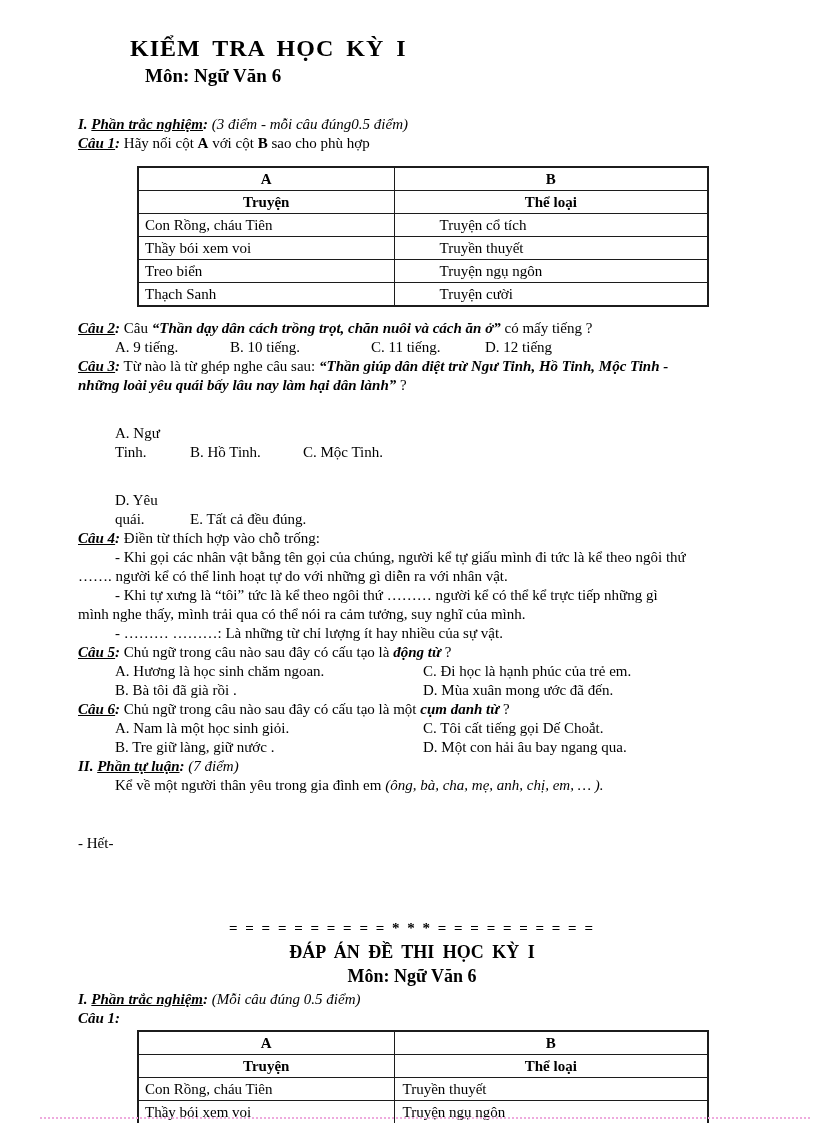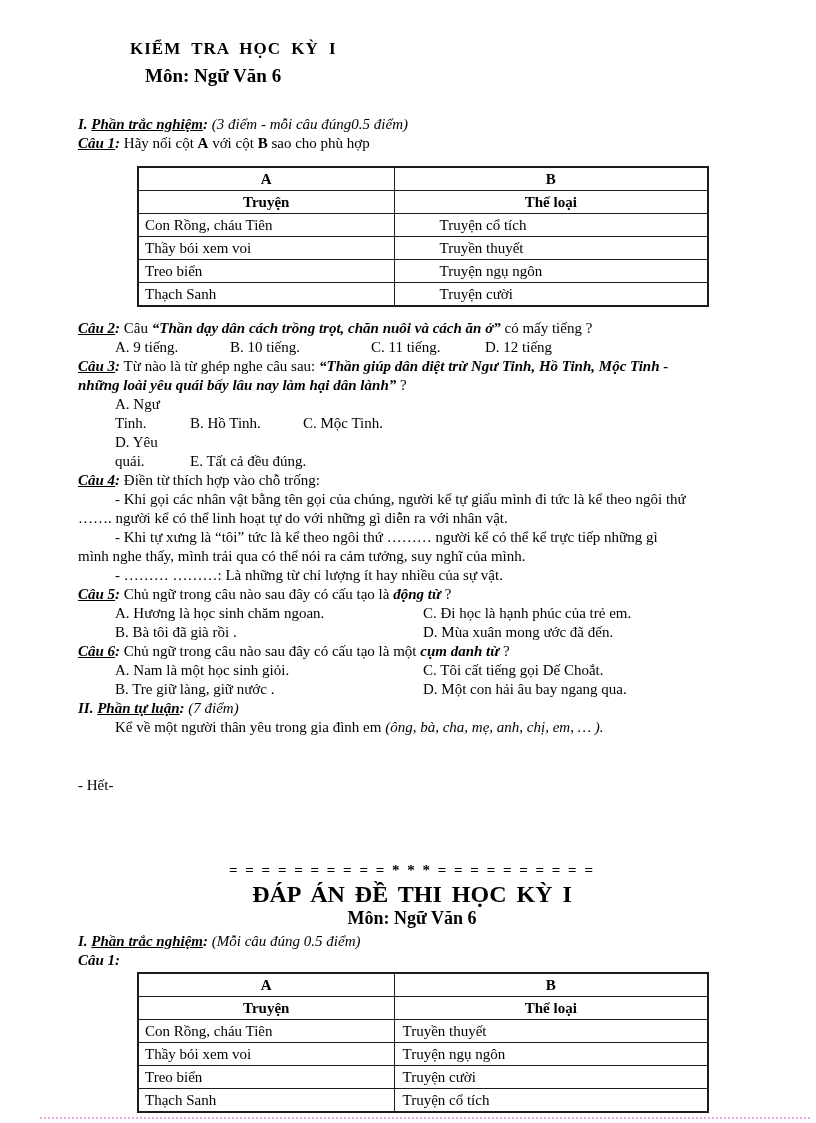--- a/index.html
+++ b/index.html
@@ -17,21 +17,21 @@
   }
   .line { line-height: 19px; min-height: 19px; }
   .b { font-weight: bold; }
   .i { font-style: italic; margin-top: 36px; }
   .bi { font-weight: bold; font-style: italic; }
   .u { text-decoration: underline; }
   .ind { margin-left: 37px; }
 
   .exam-title {
     margin: 0 0 3px 52px;
-    font-size: 17px; font-weight: bold;
+    font-size: 24px; font-weight: bold;
     word-spacing: 5px; letter-spacing: 1px;
     line-height: 25px;
   }
   .exam-subtitle {
     margin: 0 0 28px 67px;
     font-size: 19px; font-weight: bold;
     line-height: 23px;
   }
 
   table.match {
@@ -51,31 +51,31 @@
   table.match th { font-weight: bold; text-align: center; }
   .col-a { width: 256px; }
   .col-b { width: 314px; }
   td.cell-a { padding-left: 12px; }
   table.t1 td.cell-b { padding-left: 45px; }
   table.t2 td.cell-b { padding-left: 8px; }
 
   .opt115 { display:inline-block; width:115px; }
   .opt113 { display:inline-block; width:113px; }
   .opt114 { display:inline-block; width:114px;margin-left:28px; }
-  .opt75  { display:inline-block; width:75px;  }
+  .opt75  { display:inline-block; width:75px;margin-top:29px;  }
   .opt308 { display:inline-block; width:308px; }
 
   .end-mark { margin-top: 39px; text-align: left; }
   .ans-sep {
     margin-top: 67px; text-align: center;
     font-weight: bold; letter-spacing: 2px; font-size: 15px;
     line-height: 17px;
   }
   .ans-title {
-    text-align: center; font-size: 24px; font-weight: bold;
+    text-align: center; font-size: 18px; font-weight: bold;
     line-height: 25px; margin-top: 1px; word-spacing: 4px;
   }
   .ans-subtitle {
     text-align: center; font-size: 18px; font-weight: bold;
     line-height: 22px; margin-bottom: 3px;
   }
   .bottom-dots {
     position: absolute;
     left: 40px; right: 6px; bottom: 4px;
     border-top: 2px dotted #eeaade;

